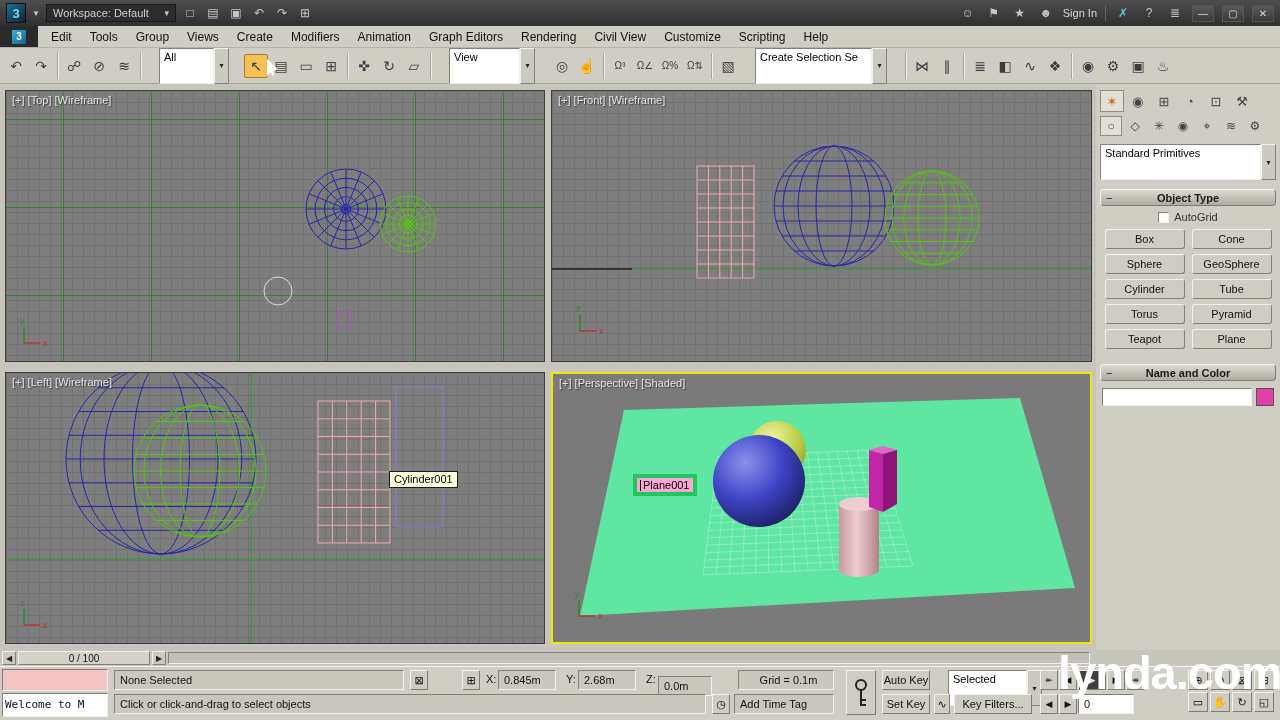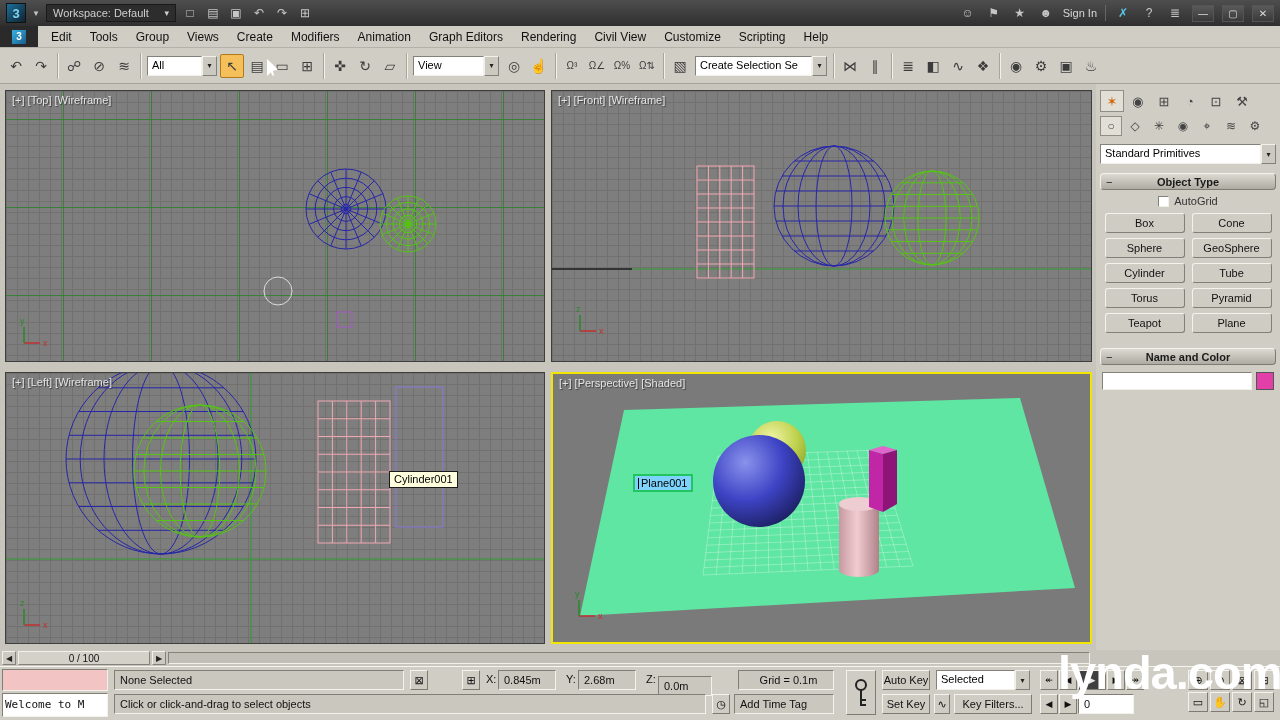--- a/index.html
+++ b/index.html
@@ -20,43 +20,43 @@
 .menubar{position:absolute;left:0;top:26px;width:1280px;height:22px;background:#d0cdc5;display:flex;align-items:center;border-bottom:1px solid #b4b1a9}
 .mlogo{width:38px;height:21px;background:#2a2a2a;display:flex;align-items:center;justify-content:center;margin-right:4px}
 .mlogo i{width:14px;height:14px;background:linear-gradient(135deg,#35b2e0,#1a5d8e);display:flex;align-items:center;justify-content:center;color:#fff;font-size:10px;font-style:normal;font-weight:bold}
 .menu-item{padding:0 9px;font-size:12px;color:#111;height:21px;display:flex;align-items:center}
 
 .toolbar{position:absolute;left:0;top:48px;width:1280px;height:36px;background:#d0cdc5;border-bottom:1px solid #a5a29a;display:flex;align-items:center;gap:1px;padding:0 4px}
 .ti{width:24px;height:24px;display:flex;align-items:center;justify-content:center;font-size:14px;color:#3c3c3c;flex:none}
 .ti.small{font-size:10px}
 .ti.active{background:#f5c05a;border:1px solid #b07b1e;border-radius:2px}
 .sep{width:1px;height:26px;background:#a8a59d;margin:0 3px;box-shadow:1px 0 0 #f2f0ea;flex:none}
-.combo{display:flex;height:20px;margin:0 2px;flex:none}
+.combo{display:flex;height:36px;margin:0 14px;flex:none}
 .combo .val{background:#fff;border:1px solid;border-color:#84817a #f2f0ea #f2f0ea #84817a;font-size:11px;padding:2px 4px 0;white-space:nowrap;overflow:hidden;color:#000}
 .combo .arr{width:15px;background:#ccc9c1;border:1px solid;border-color:#f2f0ea #84817a #84817a #f2f0ea;font-size:8px;display:flex;align-items:center;justify-content:center;color:#222}
 
 .workarea{position:absolute;left:0;top:84px;width:1096px;height:566px;background:#c8c5bd}
 .vp{position:absolute;background:#7e7e7e;border:1px solid #3e3e3e;overflow:hidden}
 .glmin,.glmaj{position:absolute;inset:0}
 .glmin{background-image:linear-gradient(to right,#737170 1px,transparent 1px),linear-gradient(to bottom,#737170 1px,transparent 1px);background-size:11px 11px}
 .glmaj{background-image:linear-gradient(to right,rgba(40,130,40,.8) 1px,transparent 1px),linear-gradient(to bottom,rgba(40,130,40,.8) 1px,transparent 1px);background-size:88px 88px;background-position:57px 0,0 28px}
 .vp svg{position:absolute;inset:0}
 .vp-label{position:absolute;left:6px;top:3px;font-size:11px;color:#e4e4e4;text-shadow:1px 1px 1px rgba(0,0,0,.5)}
 .vp.persp{border:2px solid #f2e600;background:#7a7a7a}
 .tooltip{position:absolute;background:#ffffdd;border:1px solid #1a1a1a;font-size:11px;color:#000;padding:0 4px;line-height:15px;white-space:nowrap}
-.editbox{position:absolute;background:#7dd3fc;border:2px solid #22c55e;font-size:11px;color:#000;padding:1px 3px;display:flex;align-items:center}
+.editbox{position:absolute;background:#f9a8d4;border:4px solid #22c55e;font-size:11px;color:#000;padding:1px 3px;display:flex;align-items:center}
 .editbox .caret{width:1px;height:11px;background:#000;margin-right:2px}
 
 .cpanel{position:absolute;left:1096px;top:84px;width:184px;height:566px;background:#d0cdc5}
 .cp-tabs{display:flex;gap:2px;padding:6px 4px 2px}
 .cp-tab{width:24px;height:22px;display:flex;align-items:center;justify-content:center;font-size:13px;color:#444}
 .cp-tab.active{background:#e2dfd7;border:1px solid #918e86}
 .cp-sub{display:flex;gap:2px;padding:2px 4px}
 .cp-sub .cp-tab{width:22px;height:20px;font-size:12px}
-.cp-combo{margin:6px 4px 2px;height:20px;display:flex}
+.cp-combo{margin:6px 4px 2px;height:36px;display:flex}
 .cp-combo .val{flex:1}
 .rollout{margin:9px 4px 0;height:17px;background:linear-gradient(#dcd9d1,#aeaba3);border:1px solid;border-color:#f4f2ec #7e7b73 #7e7b73 #f4f2ec;border-radius:4px;position:relative;display:flex;align-items:center;justify-content:center;font-size:11px;font-weight:bold;color:#1a1a1a}
 .rollout .minus{position:absolute;left:5px;font-weight:normal}
 .agrow{display:flex;align-items:center;justify-content:center;gap:5px;padding:5px 0 3px;font-size:11px;color:#333}
 .cb{width:11px;height:11px;background:#fff;border:1px solid;border-color:#84817a #f2f0ea #f2f0ea #84817a}
 .obj-grid{display:grid;grid-template-columns:80px 80px;gap:5px 7px;justify-content:center;padding:3px 0 6px}
 .obtn{height:20px;background:#cfccc4;border:1px solid;border-color:#f4f2ec #827f77 #82f7f7 #f4f2ec;border-color:#f4f2ec #827f77 #827f77 #f4f2ec;border-radius:3px;font-size:11px;color:#111;display:flex;align-items:center;justify-content:center}
 .namerow{display:flex;gap:4px;padding:7px 6px;align-items:center}
 .tinput{flex:1;height:18px;background:#fff;border:1px solid;border-color:#84817a #f2f0ea #f2f0ea #84817a;font-size:11px;padding:0 3px}
 .swatch{width:18px;height:18px;border:1px solid #555}

